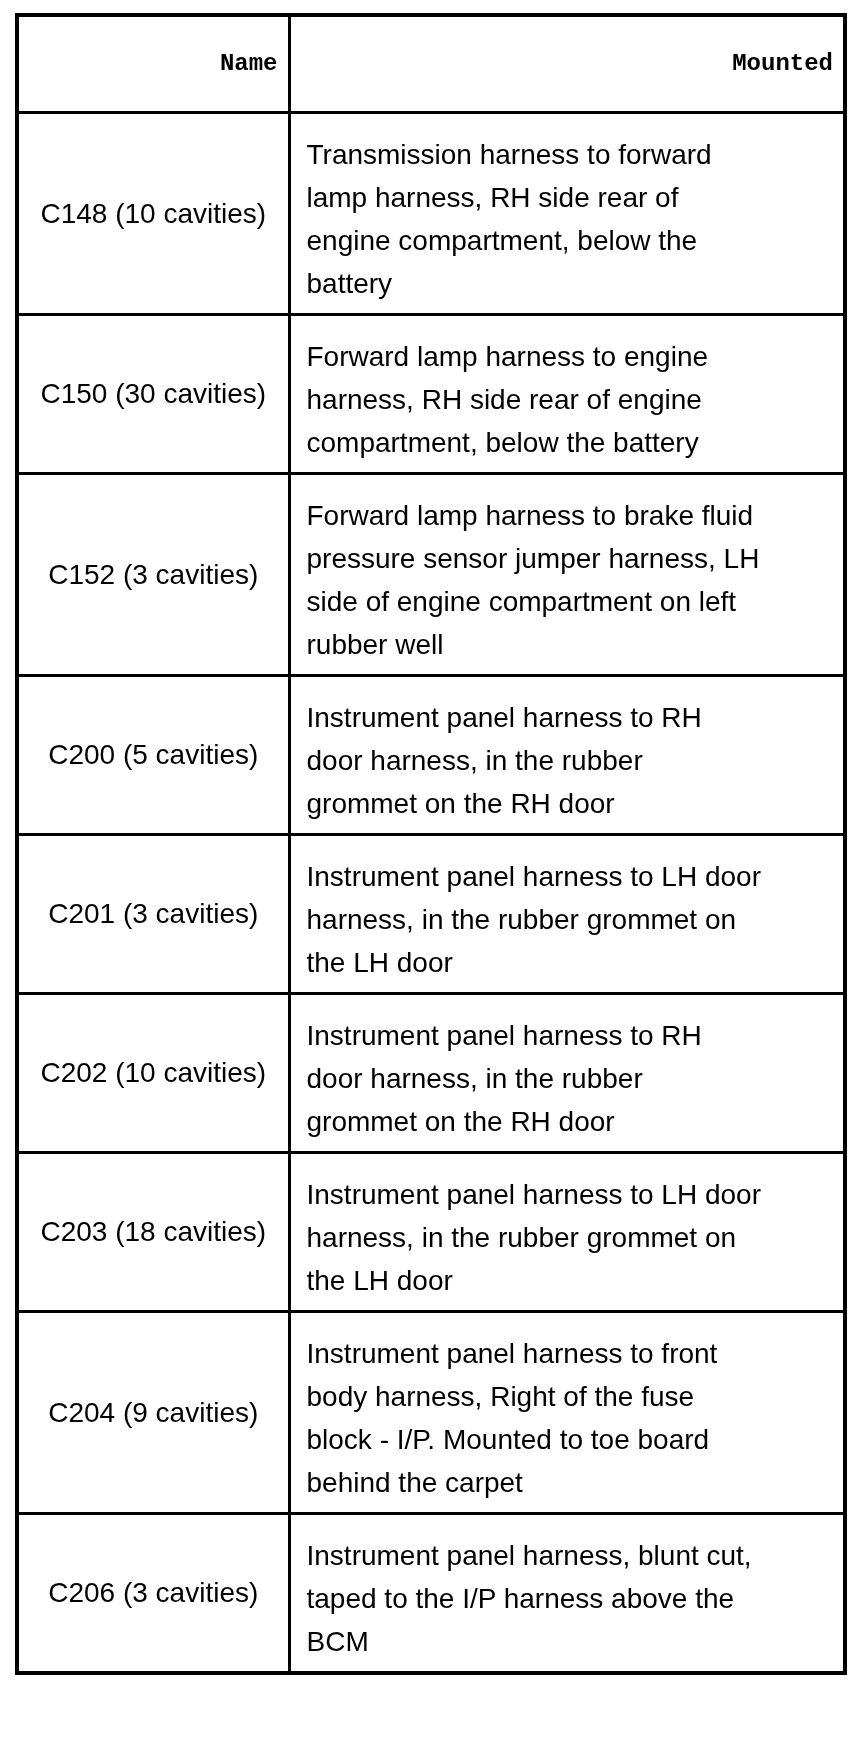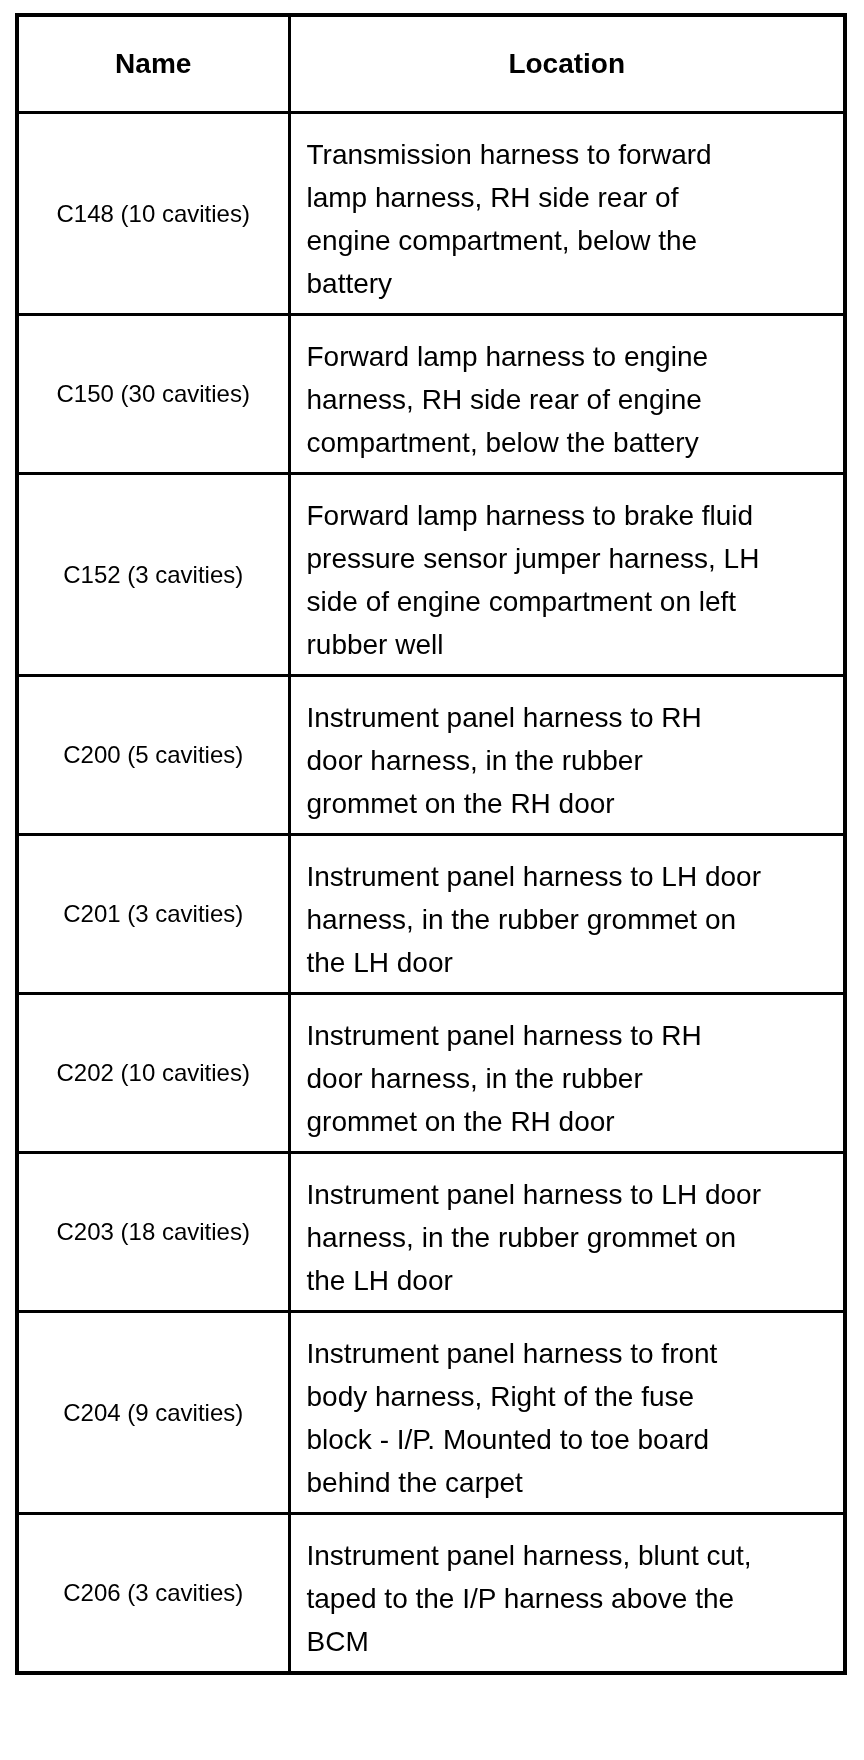--- a/index.html
+++ b/index.html
@@ -24,28 +24,29 @@
   .doc-table th,
   .doc-table td {
     border: 3px solid #000000;
     box-sizing: border-box;
   }
   th.col-name, td.cell-name {
     width: 272px;
   }
   th {
     font-weight: bold;
-    font-size: 28px;
+    font-size: 24px;
     line-height: 34px;
-    text-align: center;
+    text-align: right;
     vertical-align: middle;
     padding: 30px 10px;
+    font-family: Liberation Mono, monospace;
   }
   td.cell-name {
-    font-size: 24px;
+    font-size: 28px;
     text-align: center;
     vertical-align: middle;
     padding: 12px 10px;
     white-space: nowrap;
   }
   td.cell-location {
     font-size: 28px;
     line-height: 43px;
     text-align: left;
     vertical-align: middle;
@@ -53,21 +54,21 @@
     white-space: pre-line;
   }
 </style>
 </head>
 <body>
 
 <table class="doc-table">
   <thead>
     <tr>
       <th class="col-name">Name</th>
-      <th class="col-location">Location</th>
+      <th class="col-location">Mounted</th>
     </tr>
   </thead>
   <tbody>
     <tr>
       <td class="cell-name">C148 (10 cavities)</td>
       <td class="cell-location">Transmission harness to forward
 lamp harness, RH side rear of
 engine compartment, below the
 battery</td>
     </tr>

